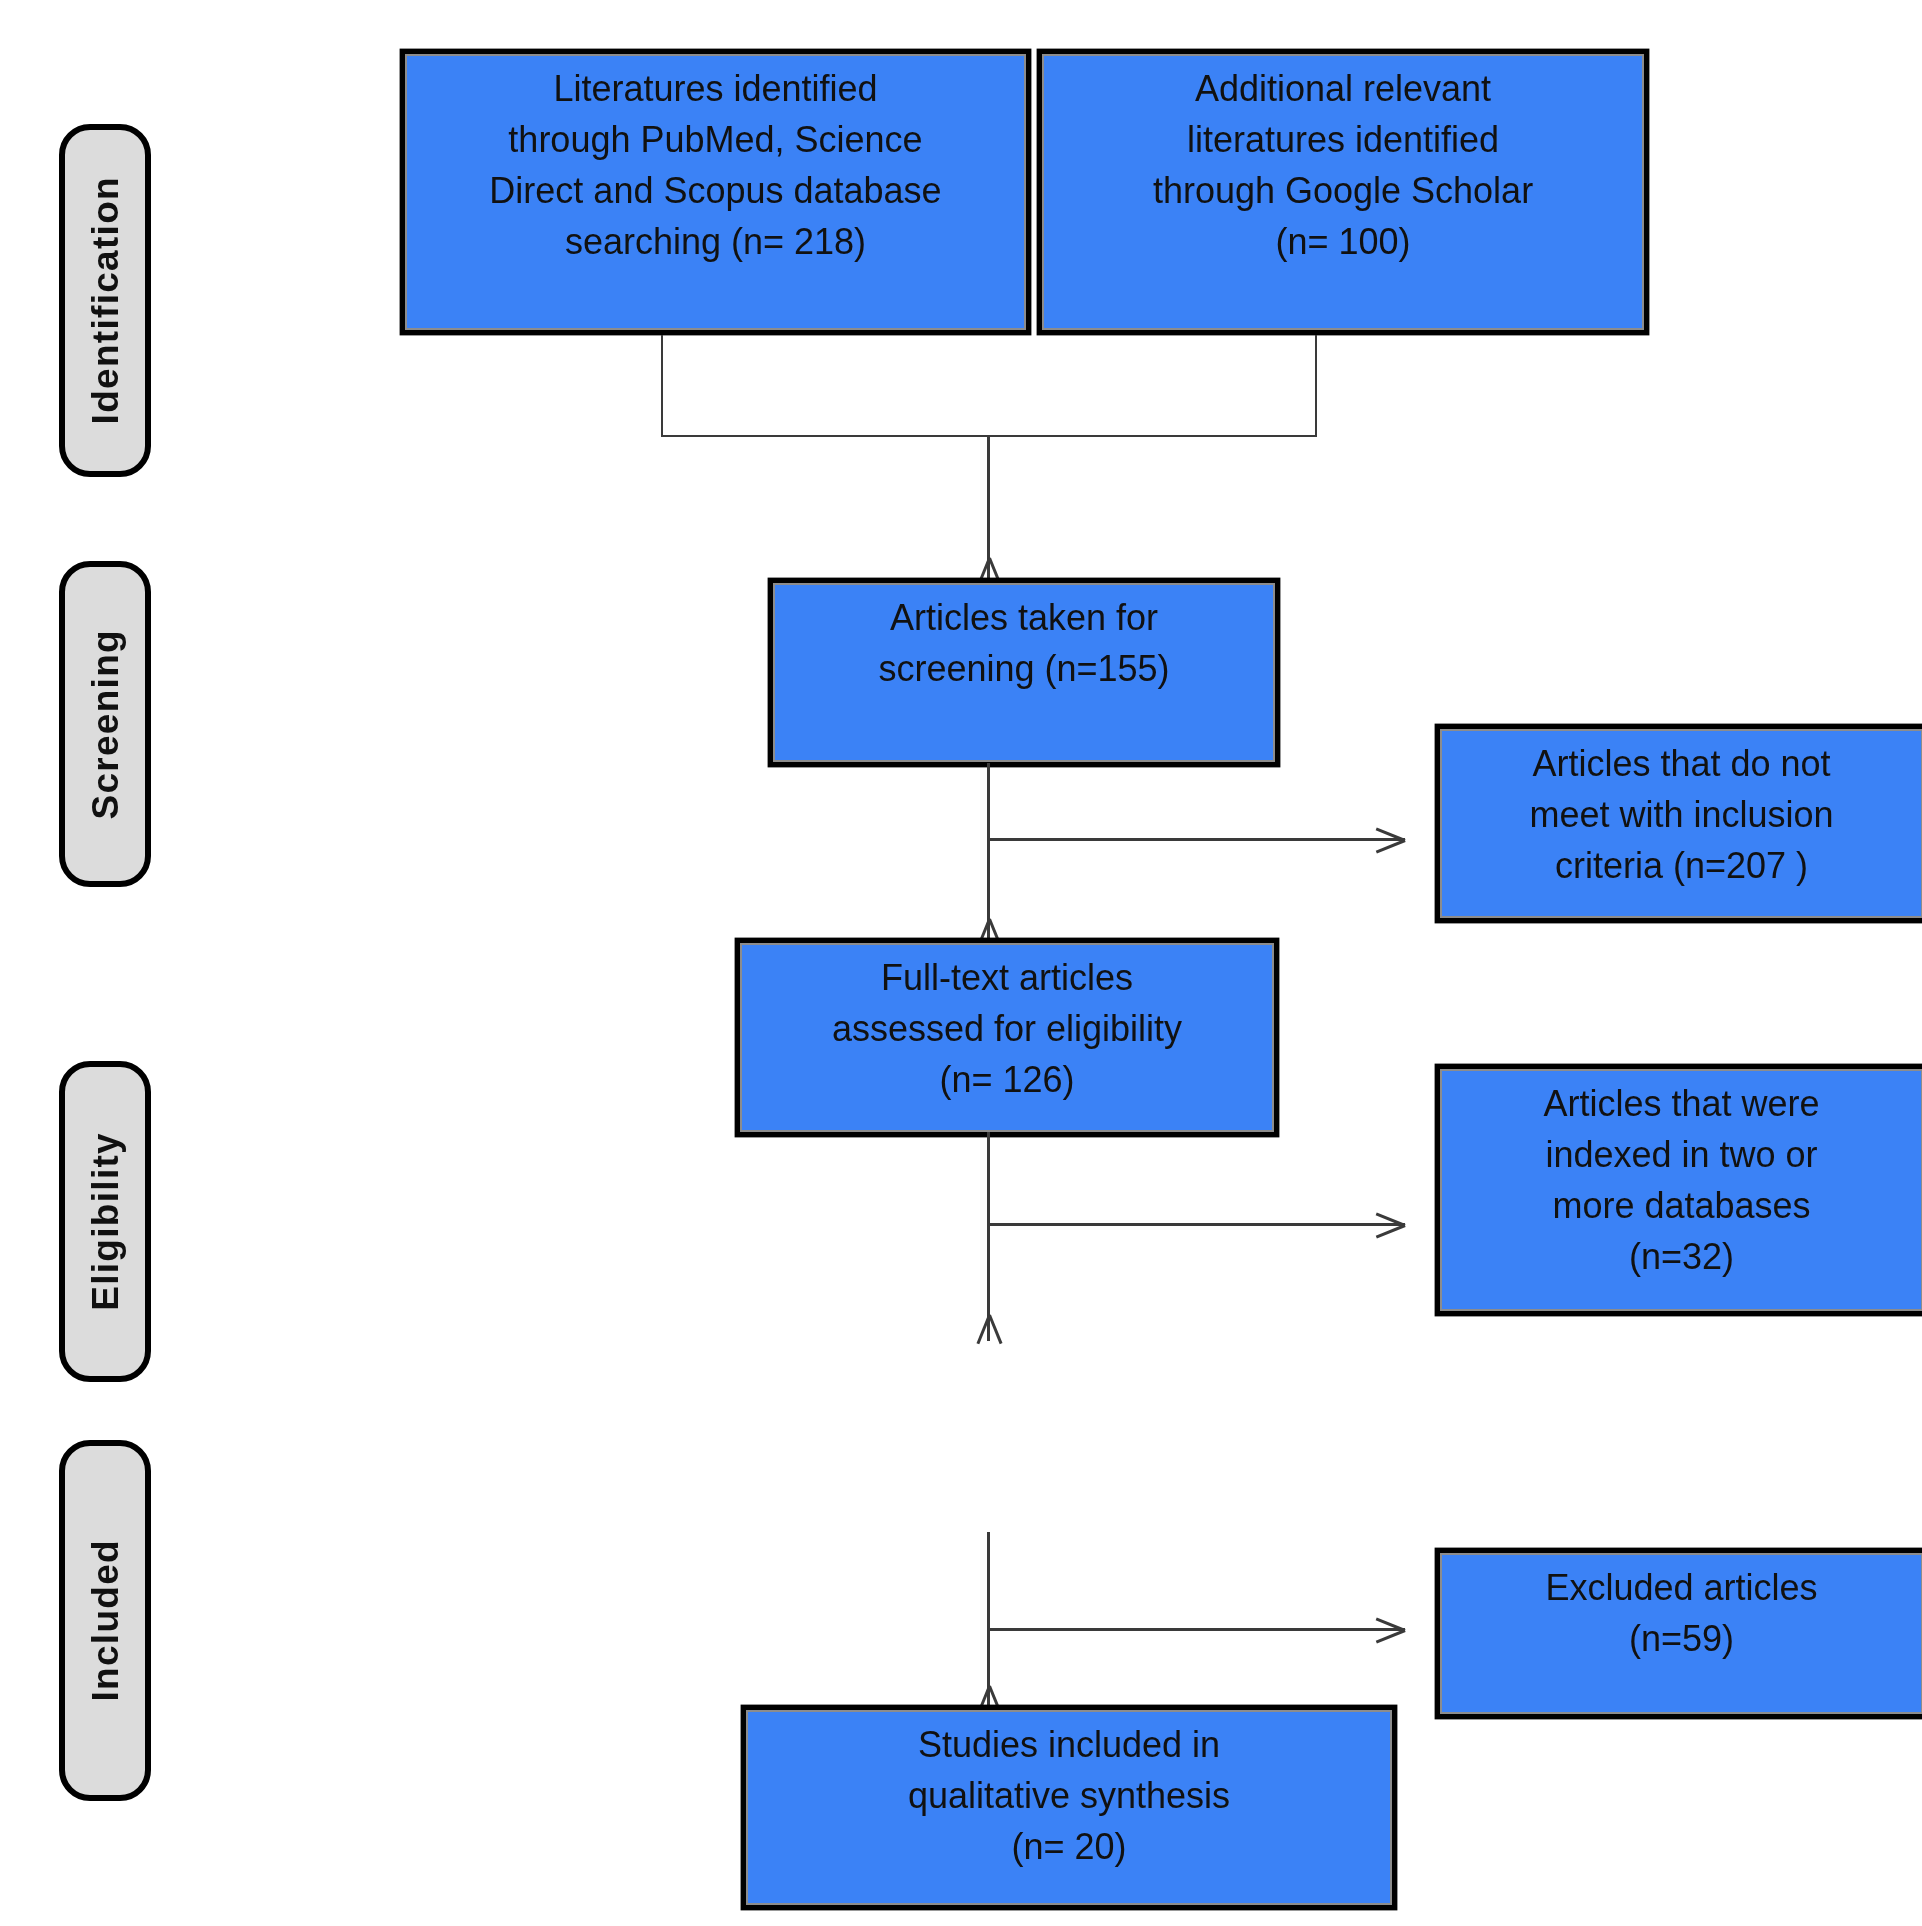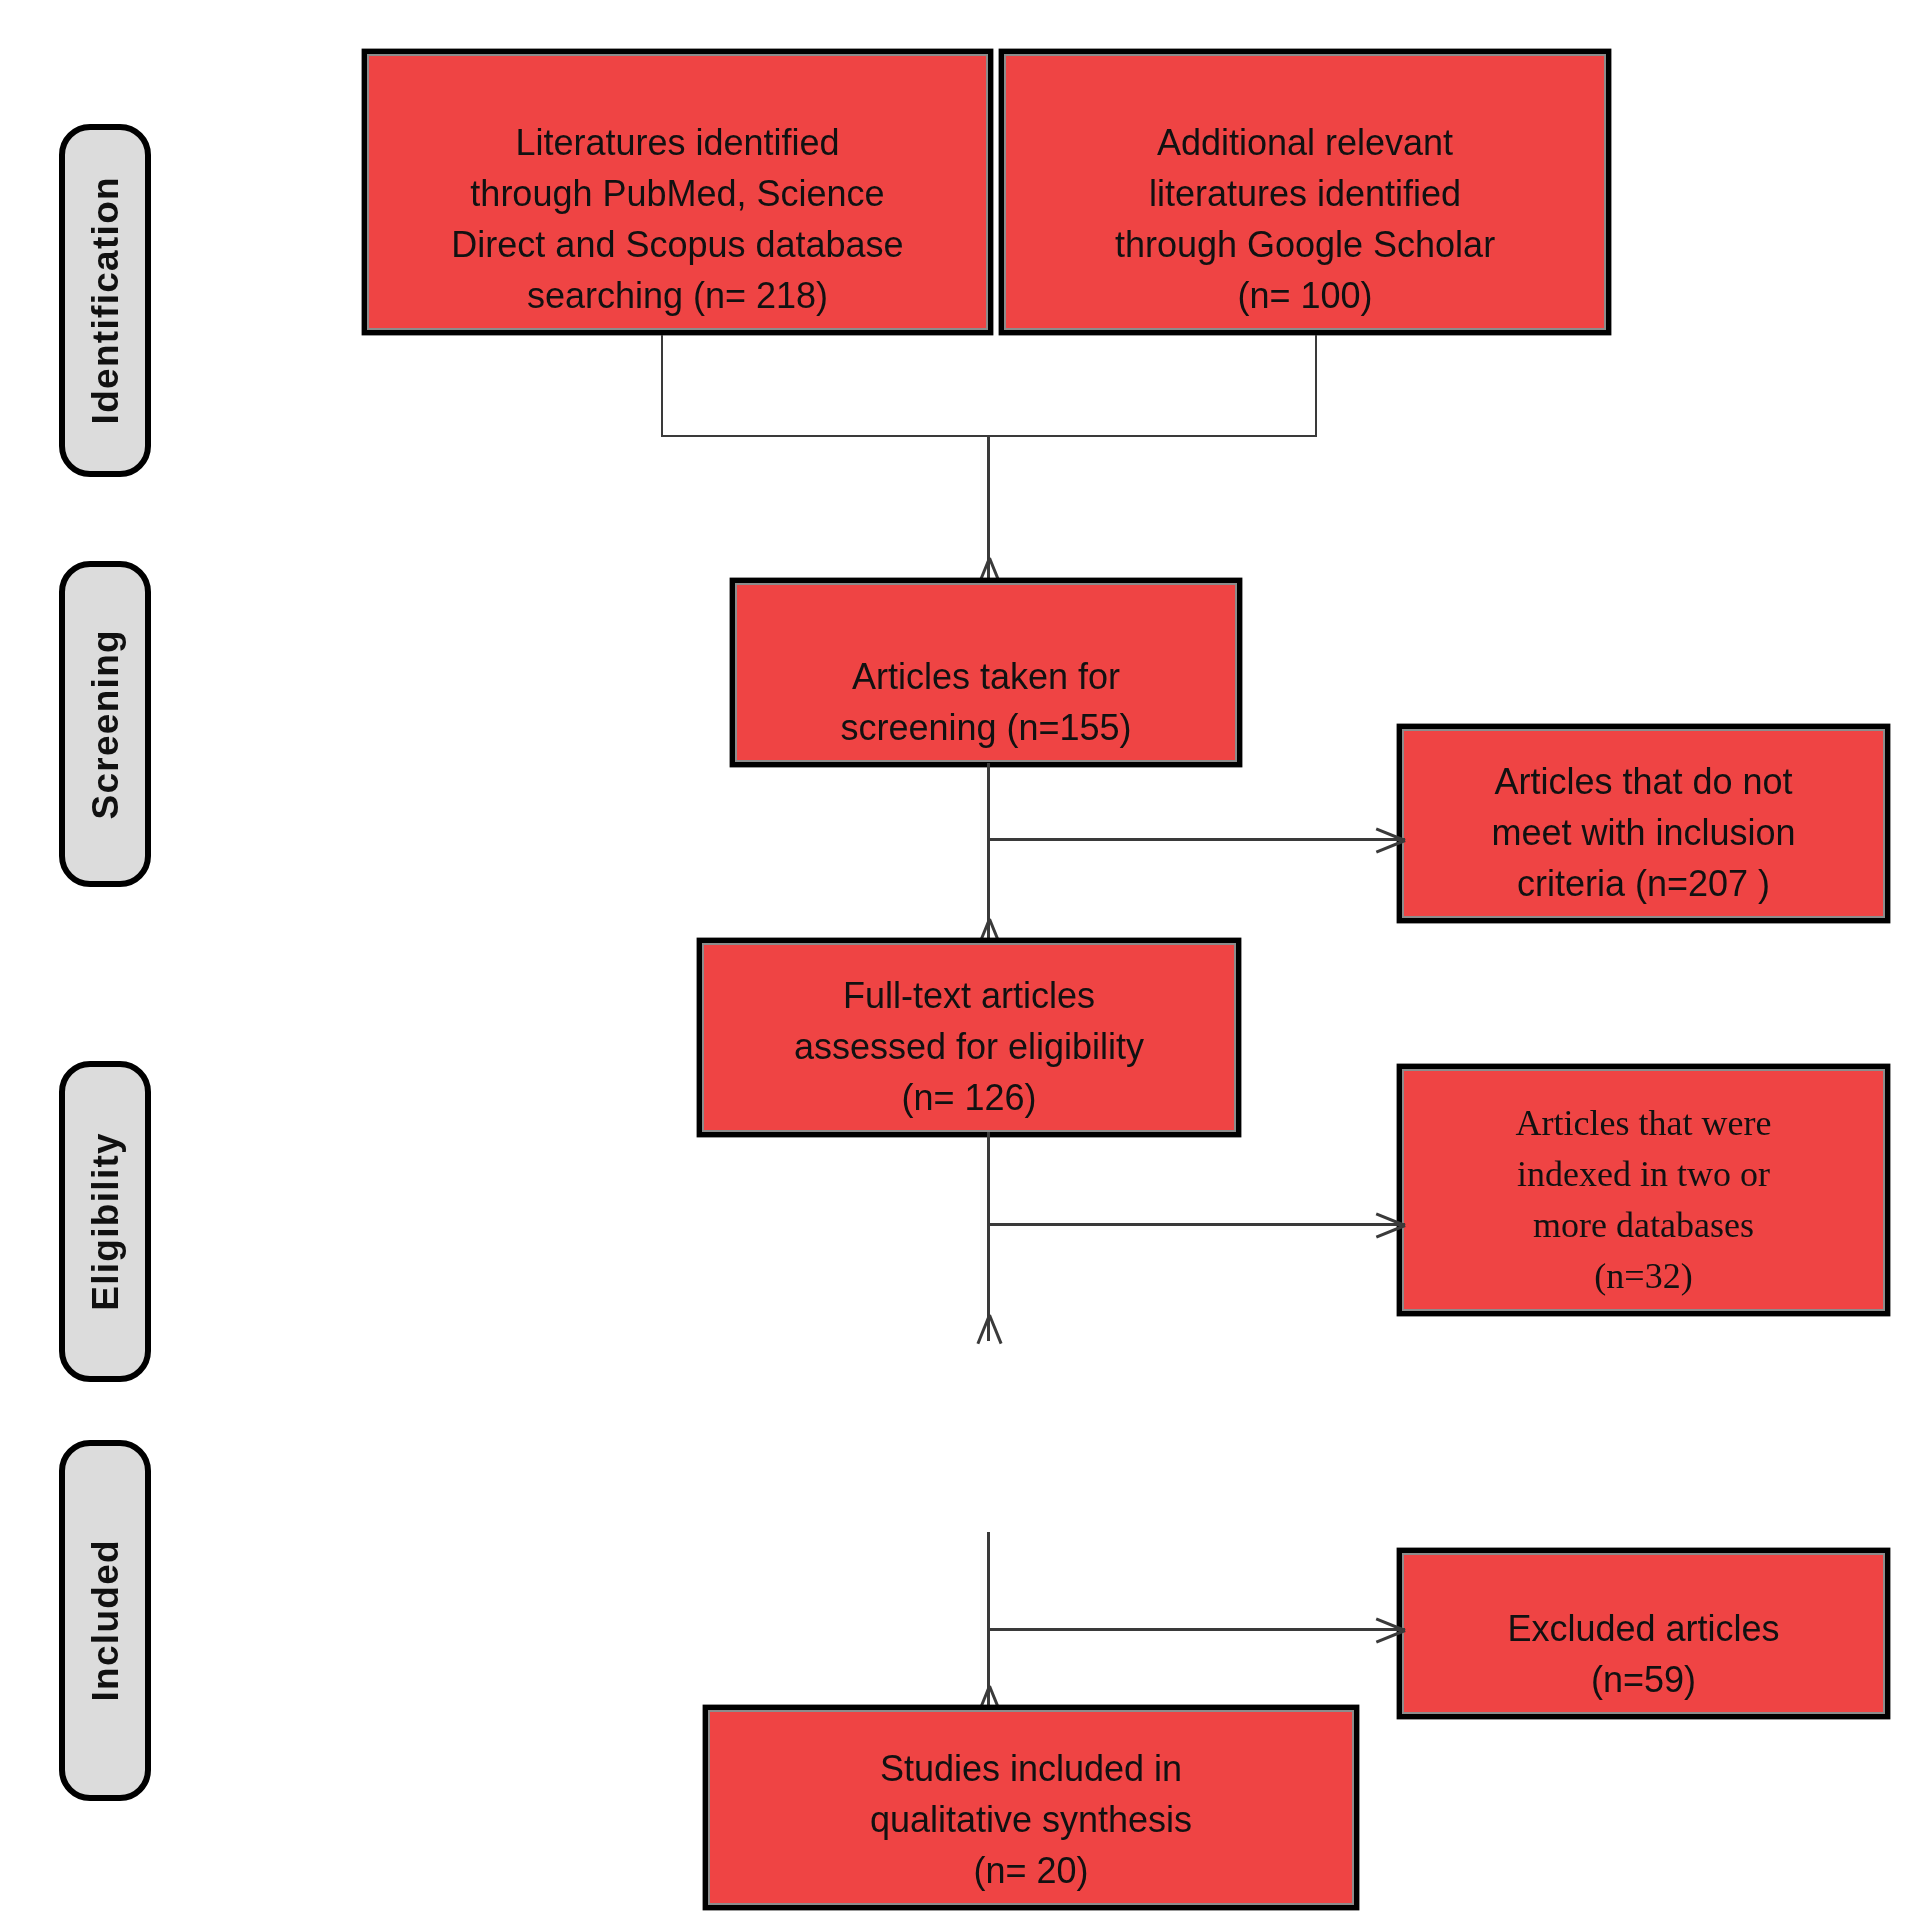--- a/index.html
+++ b/index.html
@@ -34,28 +34,29 @@
     letter-spacing:1.3px;
     line-height:1;
     white-space:nowrap;
     color:#111111;
   }
 
   
   .flow-box{
     position:absolute;
     box-sizing:border-box;
-    background:#ef4444;
+    background:#3b82f6;
     border:2.7px solid #8c8c8c;
     box-shadow:0 0 0 5.4px #000000;
     display:flex;
-    align-items:flex-end;
+    align-items:flex-start;
     justify-content:center;
     text-align:center;
     padding:6.7px 12px;
+    margin-left:38px;
   }
   .flow-box .box-text{
     font-size:36px;
     line-height:1.42;
     color:#111111;
     white-space:pre-line;
   }
 
   
   .vline{
@@ -169,21 +170,21 @@
 
   <div class="hline" style="left:989px; top:838px; width:416px; height:2.7px;"></div>
   <div class="arrow-right" style="left:1374px; top:825px;"></div>
 
   <div class="flow-box" style="left:702px; top:943px; width:534px; height:189px;">
     <span class="box-text">Full-text articles
 assessed for eligibility
 (n=  126)</span>
   </div>
 
-  <div class="flow-box" style="left:1402px; top:1069px; width:483px; height:242px;font-family:Liberation Serif, serif;">
+  <div class="flow-box" style="left:1402px; top:1069px; width:483px; height:242px;">
     <span class="box-text">Articles that were
 indexed in two or
 more databases
 (n=32)</span>
   </div>
 
   <div class="vline" style="left:987px; top:1132px; width:2.7px; height:209px;"></div>
   <div class="arrow-down" style="left:974px; top:1315px;"></div>
 
   <div class="hline" style="left:989px; top:1223px; width:416px; height:2.7px;"></div>

